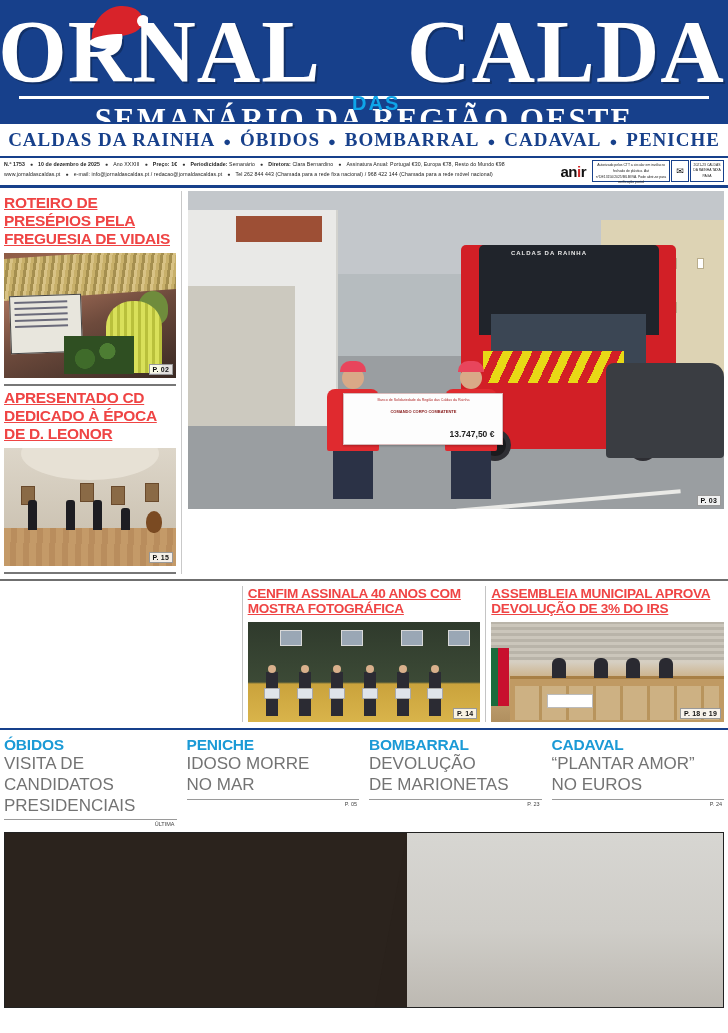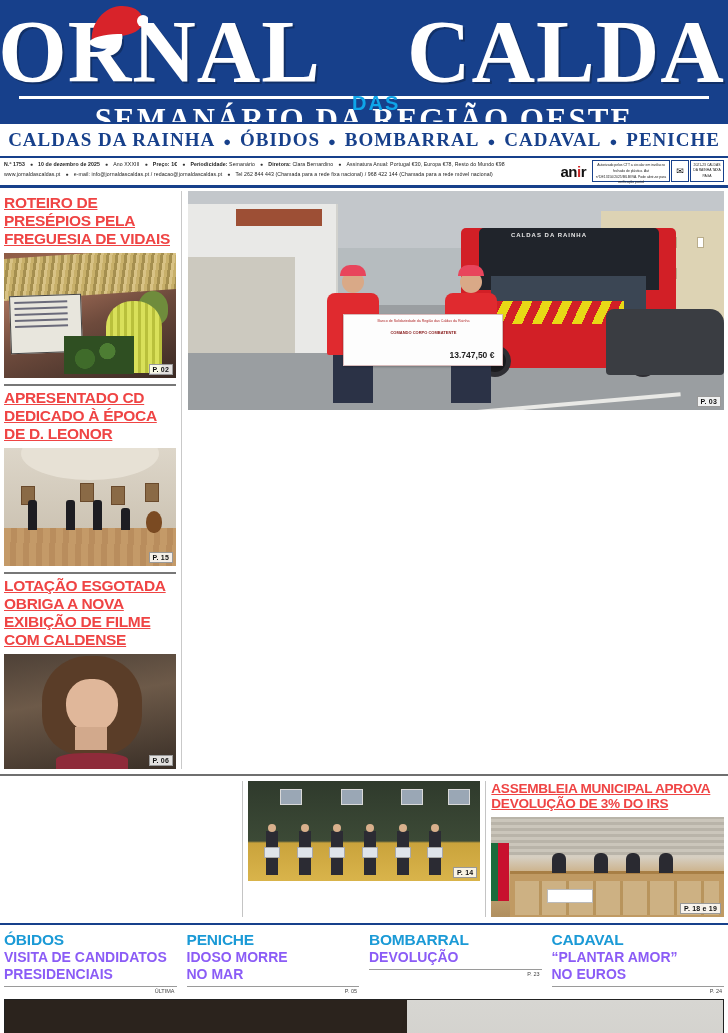--- a/index.html
+++ b/index.html
@@ -189,21 +189,21 @@
   .ph-assem .ceil { position:absolute; inset:0 0 62% 0; background: repeating-linear-gradient(0deg,#b9b4a9 0 3px,#cbc6bb 3px 6px); }
   .ph-assem .desk { position:absolute; left:8%; right:0; bottom:0; height:46%; background:#c09a63; border-top:3px solid #a87f45; }
   .ph-assem .panels { position:absolute; left:10%; right:2%; bottom:2px; height:34%;
      background: repeating-linear-gradient(90deg,#cdb183 0 24px,#b8945c 24px 27px); }
   .ph-assem .flag { position:absolute; left:0; top:26%; width:18px; height:58%; background:linear-gradient(90deg,#1a6b3c 0 40%, #c8102e 40% 100%); }
   .ph-assem .people { position:absolute; bottom:44%; width:14px; height:20px; background:#2a2a31; border-radius:6px 6px 0 0; }
   .ph-assem .crest { position:absolute; left:24%; bottom:14%; width:46px; height:14px; background:#fff; border:1px solid #bbb; }
 
   
   .ph-main {
-    height: 219px; position: relative; overflow:hidden;
+    height: 318px; position: relative; overflow:hidden;
     background: linear-gradient(180deg,#c3c7cb 0 26%, #b6bcbf 26% 52%, #9a9ea1 52% 74%, #8e9296 74% 100%);
   }
   .ph-main .bldg-l { position:absolute; left:0; top:6%; width:28%; height:70%; background:#e9e9e7; border-right:2px solid #d2d2ce; }
   .ph-main .bldg-l2 { position:absolute; left:0; top:30%; width:20%; height:46%; background:#ccc9bf; }
   .ph-main .roof { position:absolute; left:9%; top:8%; width:16%; height:8%; background:#9d4f35; }
   .ph-main .bldg-r { position:absolute; right:0; top:9%; width:23%; height:50%; background:#ddd3b4; }
   .ph-main .bldg-r .win { position:absolute; width:7px; height:11px; background:#fff; border:1px solid #b9ad8c; }
   .ph-main .road { position:absolute; left:0; right:0; bottom:0; height:26%; background:#9a9ea1; }
   .ph-main .lane { position:absolute; right:8%; bottom:2%; width:42%; height:4px; background:#e9e9e6; transform: rotate(-5deg); }
   .ph-main .truck {
@@ -267,23 +267,22 @@
     border-top: 2px solid #17408b;
     margin-top: 6px;
   }
   .tcol { flex: 1; padding-right: 10px; position: relative; }
   .tcol:last-child { padding-right: 0; }
   .t-town {
     color: #1b9ad6; font-weight: bold; font-size: 15.5px;
     font-family: "Liberation Sans", sans-serif; letter-spacing: -0.2px;
   }
   .t-text {
-    font-size: 14px; color: #8b5cf6; line-height: 1.22;
+    font-size: 17px; color: #737373; line-height: 1.22;
     font-family: "Liberation Sans", sans-serif;
-    font-weight: bold;
   }
   .t-rule { border-top: 1px solid #9a9a9a; margin-top: 3px; position: relative; height: 9px; }
   .t-page { position:absolute; right: 2px; top: 1px; font-size: 5.5px; color:#444; }
 
   
   .ad {
     margin: 4px 4px 0 4px;
     height: 176px;
     display:flex;
     border: 1px solid #222;
@@ -384,30 +383,20 @@
           <div class="mus" style="left:36%"></div>
           <div class="mus" style="left:52%"></div>
           <div class="mus" style="left:68%;height:22px"></div>
           <div class="cello"></div>
           <div class="ptag">P. 15</div>
         </div>
       </div>
 
       <div class="rule"></div>
 
-      <div>
-        <div class="hl hl-left">LOTAÇÃO ESGOTADA OBRIGA A NOVA EXIBIÇÃO DE FILME COM CALDENSE</div>
-        <div class="photo ph-girl">
-          <div class="hair"></div>
-            <div class="face"></div>
-            <div class="neck"></div>
-            <div class="collar"></div>
-          <div class="ptag">P. 06</div>
-        </div>
-      </div>
 
     </div>
 
     <div class="col-main">
       <div class="photo ph-main">
         <div class="bldg-l"></div>
           <div class="bldg-l2"></div>
           <div class="roof"></div>
         <div class="bldg-r">
           <div class="win" style="left:12%;top:24%"></div>
@@ -454,20 +443,21 @@
     </div>
   </div>
 
   <div class="four">
 
     <div class="fcol">
       <div class="hl hl-four" style="visibility:hidden">&nbsp;</div>
     </div>
 
     <div class="fcol">
+      <div class="hl hl-four">CENFIM ASSINALA 40 ANOS COM MOSTRA FOTOGRÁFICA</div>
       <div class="photo ph-cenfim">
         <div class="pic" style="left:14%"></div>
           <div class="pic" style="left:40%"></div>
         <div class="pic" style="left:66%"></div>
           <div class="pic" style="left:86%"></div>
         <div class="pers" style="left:8%">
             <div class="head"></div>
             <div class="held"></div>
           </div>
         <div class="pers" style="left:22%">
@@ -525,20 +515,21 @@
       <div class="t-town">PENICHE</div>
       <div class="t-text">IDOSO MORRE</div>
       <div class="t-text">NO MAR</div>
       <div class="t-rule">
           <span class="t-page">P. 05</span>
         </div>
     </div>
     <div class="tcol">
       <div class="t-town">BOMBARRAL</div>
       <div class="t-text">DEVOLUÇÃO</div>
+      <div class="t-text">DE MARIONETAS</div>
       <div class="t-rule">
           <span class="t-page">P. 23</span>
         </div>
     </div>
     <div class="tcol">
       <div class="t-town">CADAVAL</div>
       <div class="t-text">“PLANTAR AMOR”</div>
       <div class="t-text">NO EUROS</div>
       <div class="t-rule">
           <span class="t-page">P. 24</span>

